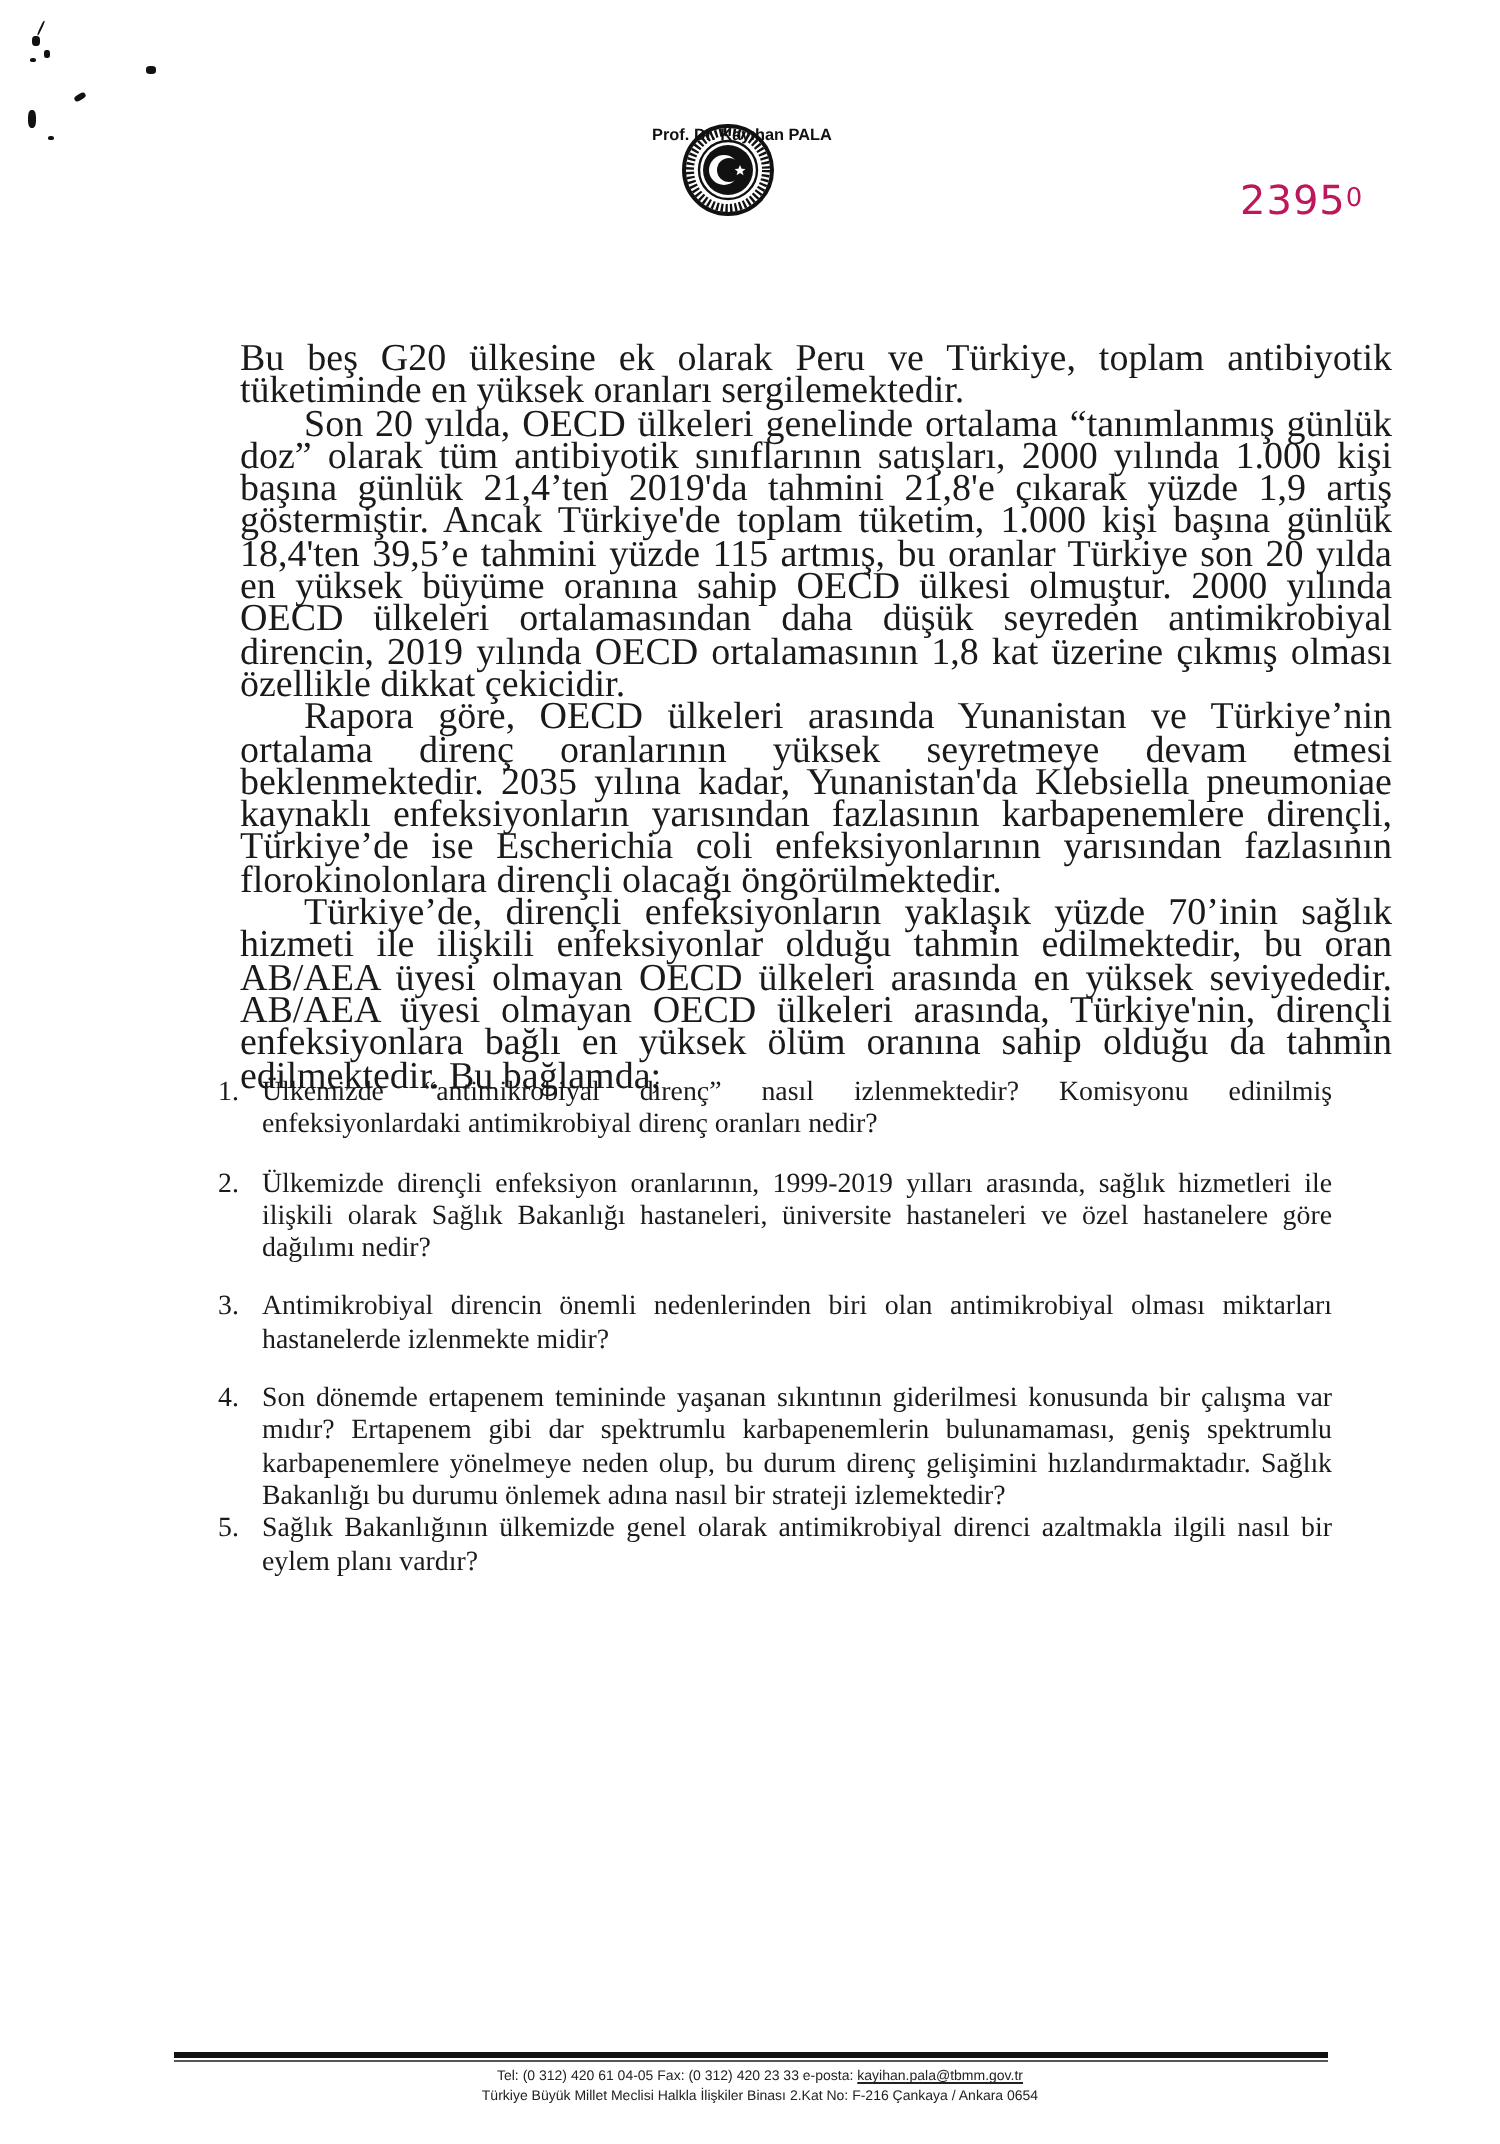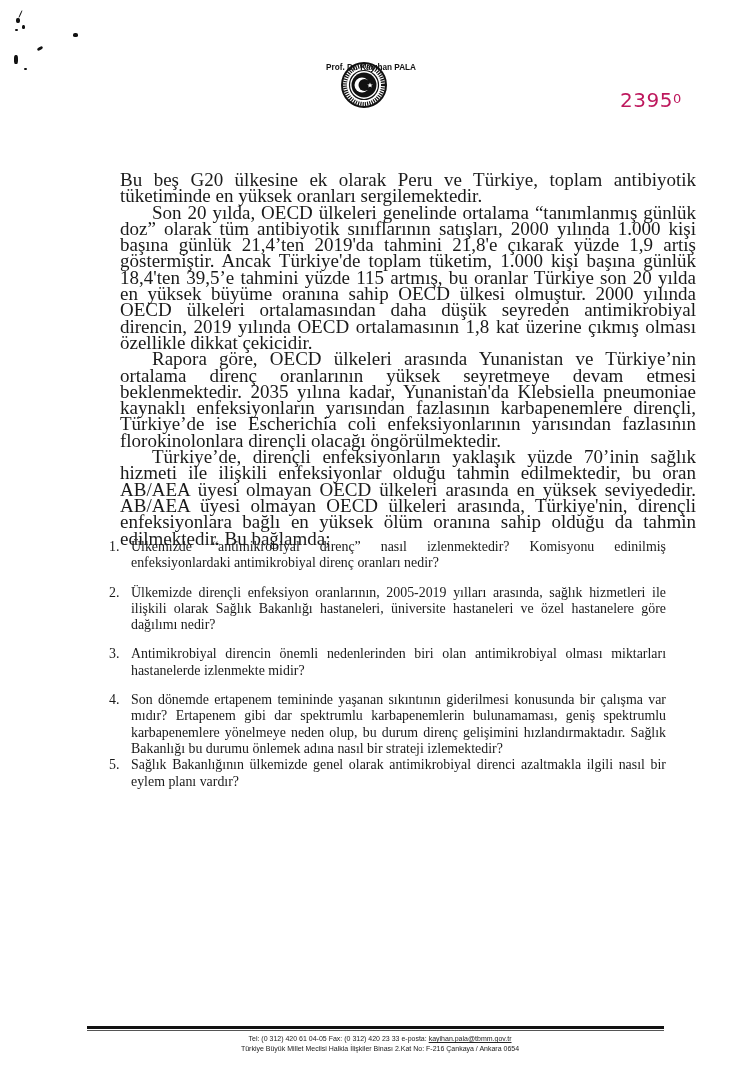--- a/index.html
+++ b/index.html
@@ -67,21 +67,21 @@
 
 <div class="body-text">
   <p>Bu beş G20 ülkesine ek olarak Peru ve Türkiye, toplam antibiyotik tüketiminde en yüksek oranları sergilemektedir.</p>
   <p class="indent">Son 20 yılda, OECD ülkeleri genelinde ortalama “tanımlanmış günlük doz” olarak tüm antibiyotik sınıflarının satışları, 2000 yılında 1.000 kişi başına günlük 21,4’ten 2019'da tahmini 21,8'e çıkarak yüzde 1,9 artış göstermiştir. Ancak Türkiye'de toplam tüketim, 1.000 kişi başına günlük 18,4'ten 39,5’e tahmini yüzde 115 artmış, bu oranlar Türkiye son 20 yılda en yüksek büyüme oranına sahip OECD ülkesi olmuştur. 2000 yılında OECD ülkeleri ortalamasından daha düşük seyreden antimikrobiyal direncin, 2019 yılında OECD ortalamasının 1,8 kat üzerine çıkmış olması özellikle dikkat çekicidir.</p>
   <p class="indent">Rapora göre, OECD ülkeleri arasında Yunanistan ve Türkiye’nin ortalama direnç oranlarının yüksek seyretmeye devam etmesi beklenmektedir. 2035 yılına kadar, Yunanistan'da Klebsiella pneumoniae kaynaklı enfeksiyonların yarısından fazlasının karbapenemlere dirençli, Türkiye’de ise Escherichia coli enfeksiyonlarının yarısından fazlasının florokinolonlara dirençli olacağı öngörülmektedir.</p>
   <p class="indent">Türkiye’de, dirençli enfeksiyonların yaklaşık yüzde 70’inin sağlık hizmeti ile ilişkili enfeksiyonlar olduğu tahmin edilmektedir, bu oran AB/AEA üyesi olmayan OECD ülkeleri arasında en yüksek seviyededir. AB/AEA üyesi olmayan OECD ülkeleri arasında, Türkiye'nin, dirençli enfeksiyonlara bağlı en yüksek ölüm oranına sahip olduğu da tahmin edilmektedir. Bu bağlamda;</p>
 </div>
 
 <ol class="questions">
   <li class="q1"><span class="num">1.</span><span>Ülkemizde “antimikrobiyal direnç” nasıl izlenmektedir? Komisyonu edinilmiş enfeksiyonlardaki antimikrobiyal direnç oranları nedir?</span></li>
-  <li class="q2"><span class="num">2.</span><span>Ülkemizde dirençli enfeksiyon oranlarının, 2005-2019 yılları arasında, sağlık hizmetleri ile ilişkili olarak Sağlık Bakanlığı hastaneleri, üniversite hastaneleri ve özel hastanelere göre dağılımı nedir?</span></li>
+  <li class="q2"><span class="num">2.</span><span>Ülkemizde dirençli enfeksiyon oranlarının, 1999-2019 yılları arasında, sağlık hizmetleri ile ilişkili olarak Sağlık Bakanlığı hastaneleri, üniversite hastaneleri ve özel hastanelere göre dağılımı nedir?</span></li>
   <li class="q3"><span class="num">3.</span><span>Antimikrobiyal direncin önemli nedenlerinden biri olan antimikrobiyal olması miktarları hastanelerde izlenmekte midir?</span></li>
   <li class="q4"><span class="num">4.</span><span>Son dönemde ertapenem temininde yaşanan sıkıntının giderilmesi konusunda bir çalışma var mıdır? Ertapenem gibi dar spektrumlu karbapenemlerin bulunamaması, geniş spektrumlu karbapenemlere yönelmeye neden olup, bu durum direnç gelişimini hızlandırmaktadır. Sağlık Bakanlığı bu durumu önlemek adına nasıl bir strateji izlemektedir?</span></li>
   <li class="q5"><span class="num">5.</span><span>Sağlık Bakanlığının ülkemizde genel olarak antimikrobiyal direnci azaltmakla ilgili nasıl bir eylem planı vardır?</span></li>
 </ol>
 
 <div class="footer-rule"></div>
 <div class="footer-rule2"></div>
 <div class="footer">
   <div><span>Tel: (0 312) 420 61 04-05 Fax: (0 312) 420 23 33 e-posta: </span><a>kayihan.pala@tbmm.gov.tr</a></div>
   <div>Türkiye Büyük Millet Meclisi Halkla İlişkiler Binası 2.Kat No: F-216 Çankaya / Ankara 0654</div>

